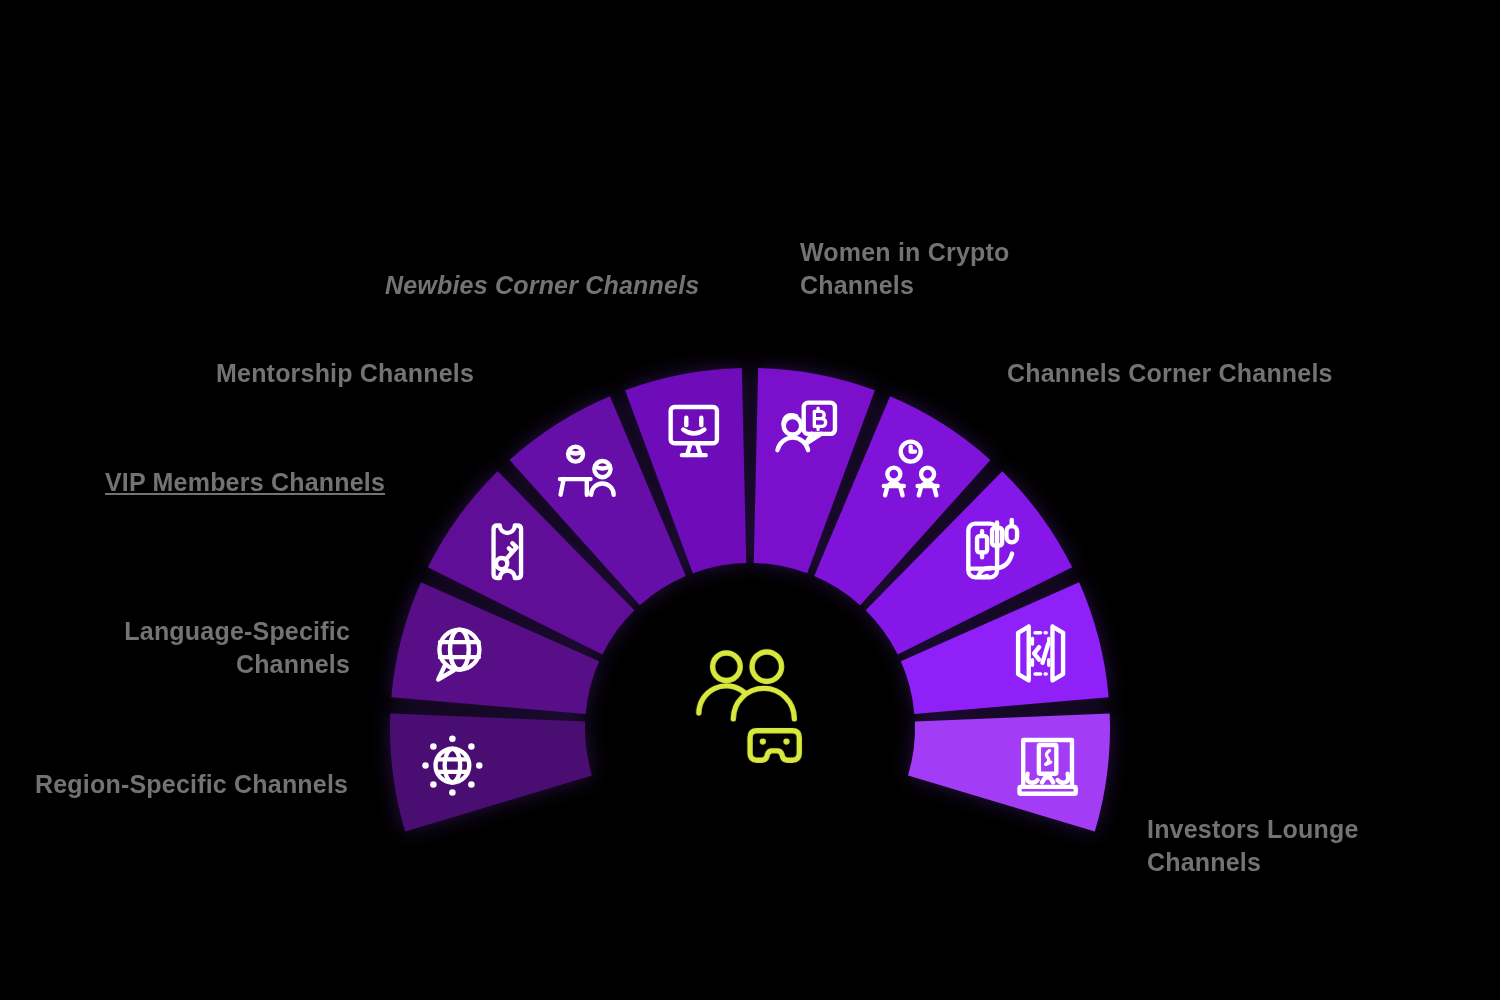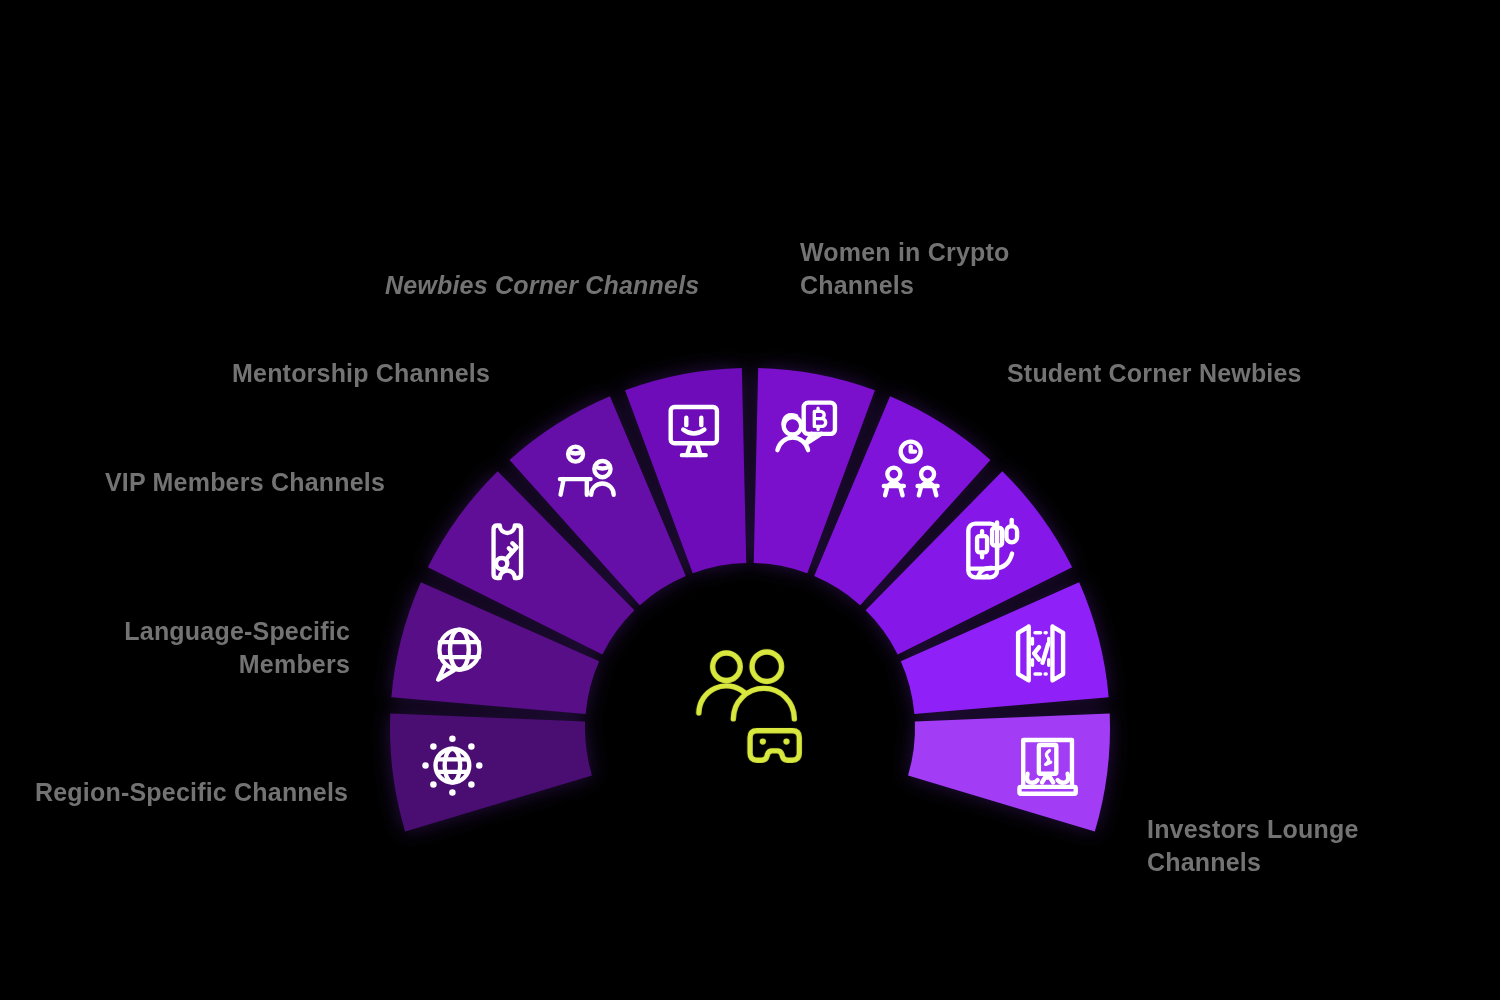--- a/index.html
+++ b/index.html
@@ -13,24 +13,24 @@
   .lnB{fill:none;stroke:var(--ic,#fff);stroke-width:2.7;stroke-linecap:round;stroke-linejoin:round;}
   .fl{fill:var(--ic,#fff);stroke:none;}
   .lnc{fill:none;stroke:currentColor;stroke-width:5.5;stroke-linecap:round;stroke-linejoin:round;}
   .flc{fill:currentColor;stroke:none;}
   .dash{stroke-dasharray:4.5 3.6;}
   .seg-label{
     position:absolute;color:#737373;font-weight:700;font-size:25px;line-height:33px;
     white-space:nowrap;letter-spacing:.2px;
   }
   .seg-label.wrap{white-space:normal;}
-  .lbl-0{left:35px;top:768px;margin-top:8px;}
+  .lbl-0{left:35px;top:768px;}
   .lbl-1{left:58px;top:615px;width:292px;text-align:right;}
-  .lbl-2{left:105px;top:466px;}
-  .lbl-3{left:232px;top:357px;}
+  .lbl-2{left:105px;top:466px;text-decoration:underline;}
+  .lbl-3{left:216px;top:357px;}
   .lbl-4{left:385px;top:269px;font-style:italic;}
   .lbl-5{left:800px;top:236px;width:255px;}
   .lbl-6{left:1007px;top:357px;}
   .lbl-7{left:1103px;top:466px;}
   .lbl-8{left:1147px;top:615px;}
   .lbl-9{left:1147px;top:768px;width:255px;margin-top:45px;}
 </style>
 </head>
 <body>
 
@@ -194,20 +194,20 @@
         <path d="M 1079.13 582.15 A 360 360 0 0 1 1108.68 697.25 L 914.40 713.91 A 165 165 0 0 0 900.85 661.15 Z" fill="#8f21f8"></path>
         <use href="#code-brackets-icon" x="1000.6" y="613.4" width="80" height="80"></use>
         <path d="M 1109.71 713.55 A 360 360 0 0 1 1094.82 831.45 L 908.04 775.41 A 165 165 0 0 0 914.87 721.38 Z" fill="#a23cf5"></path>
         <use href="#lounge-icon" x="1007.6" y="725.6" width="80" height="80"></use>
       </g>
 
     <use id="center-icon-use" x="685" y="641" width="128" height="128" href="#community-gaming-icon" style="color: rgb(217, 232, 62);"></use>
   </svg>
 
   <div class="seg-label lbl-0">Region-Specific Channels</div>
-  <div class="seg-label wrap lbl-1">Language-Specific Members</div>
+  <div class="seg-label wrap lbl-1">Language-Specific Channels</div>
   <div class="seg-label lbl-2">VIP Members Channels</div>
   <div class="seg-label lbl-3">Mentorship Channels</div>
   <div class="seg-label lbl-4">Newbies Corner Channels</div>
   <div class="seg-label wrap lbl-5">Women in Crypto Channels</div>
-  <div class="seg-label lbl-6">Student Corner Newbies</div>
+  <div class="seg-label lbl-6">Channels Corner Channels</div>
   <div class="seg-label wrap lbl-9">Investors Lounge Channels</div>
 </div>
 
 </body></html>

